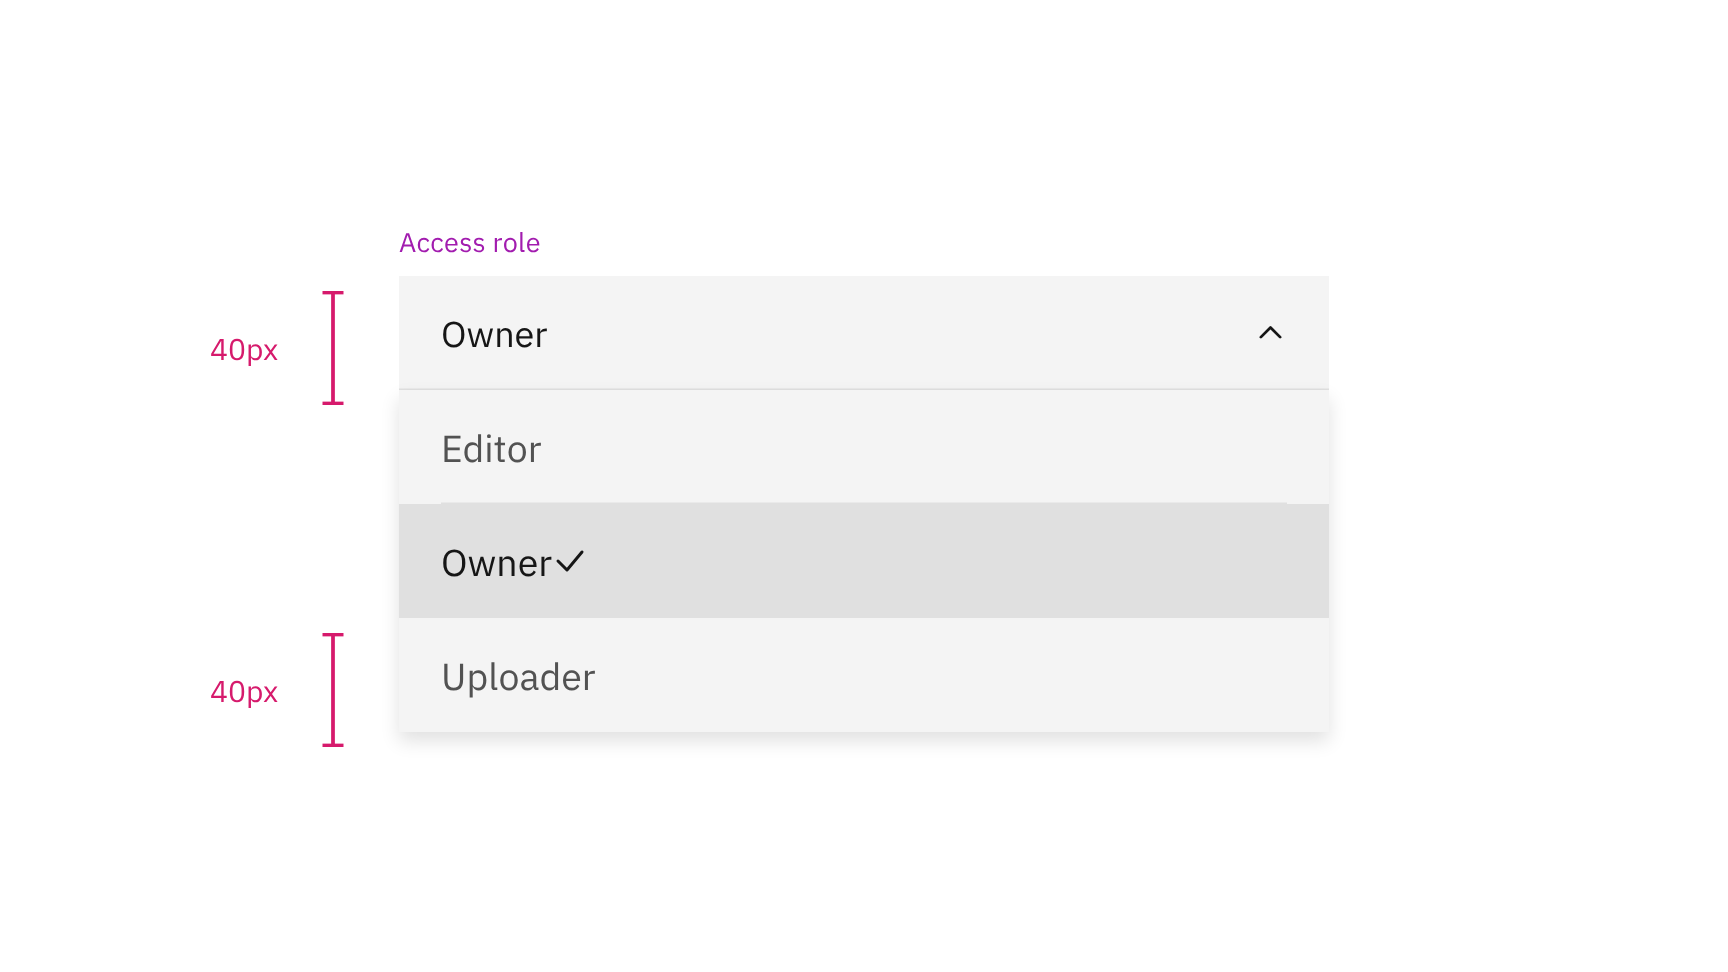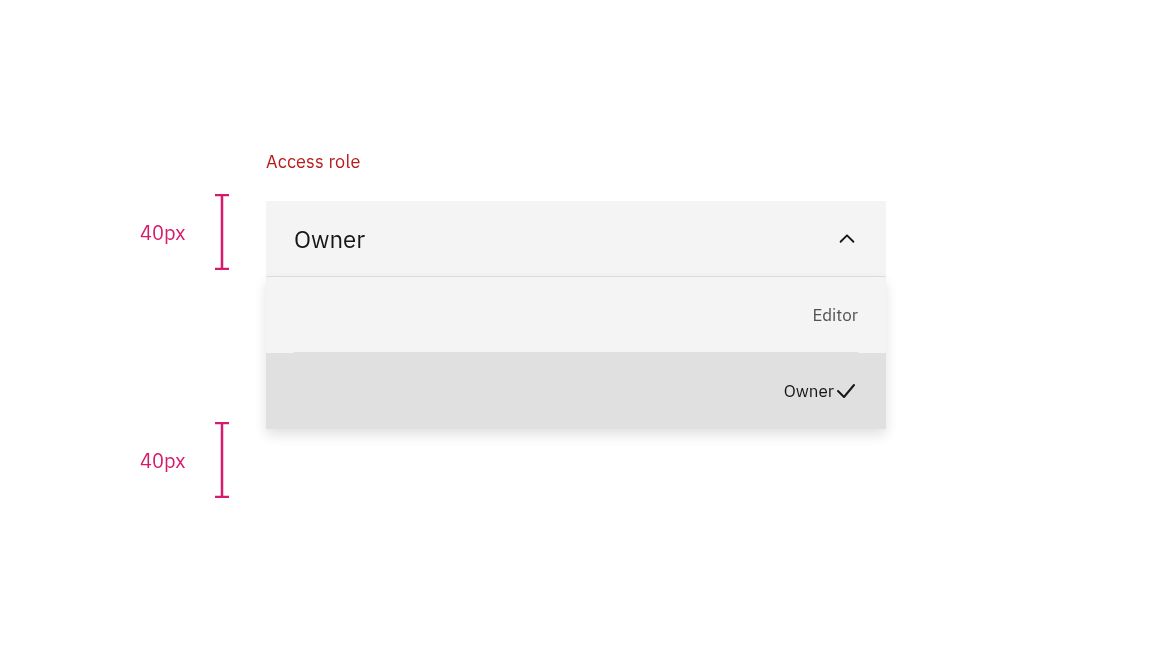--- a/index.html
+++ b/index.html
@@ -13,22 +13,22 @@
 
   .container {
     position: absolute;
     left: 266px;
     top: 150px;
     width: 620px;
   }
 
   .label {
     font-size: 18px;
-    color: #b91c1c;
-    margin-bottom: 28px;
+    color: #a21caf;
+    margin-bottom: 11px;
     letter-spacing: 0.2px;
   }
 
   .dropdown {
     width: 100%;
     position: relative;
   }
 
   .dropdown-header {
     background: #f4f4f4;
@@ -47,22 +47,22 @@
     width: 100%;
     background: #f4f4f4;
     box-shadow: 0 6px 12px rgba(0,0,0,0.12);
   }
 
   .dropdown-item {
     height: 76px;
     padding: 0 28px;
     display: flex;
     align-items: center;
-    justify-content: flex-end;
-    font-size: 17px;
+    justify-content: flex-start;
+    font-size: 25px;
     color: #525252;
     cursor: pointer;
     position: relative;
   }
   .dropdown-item[data-selected="true"] {
     background: #e0e0e0;
     color: #161616;
   }
   .dropdown-item .sep {
     position: absolute;
@@ -111,20 +111,24 @@
       </div>
       <div class="dropdown-item" data-selected="true">
         <span>Owner</span>
         <span class="icon">
           <svg width="24" height="24" viewBox="0 0 24 24" fill="none" stroke="#161616" stroke-width="2" stroke-linecap="round" stroke-linejoin="round">
               <polyline points="4 12 10 18 20 6"></polyline>
             </svg>
         </span>
 
       </div>
+      <div class="dropdown-item">
+        <span>Uploader</span>
+
+      </div>
     </div>
   </div>
 </div>
 
 <div class="annot annot-1">
   <span class="annot-label">40px</span>
   <span class="annot-bracket">
     <svg width="16" height="76" viewBox="0 0 16 76" fill="none" stroke="#d61a6c" stroke-width="2.5">
       <line x1="1" y1="1" x2="15" y2="1"></line>
       <line x1="8" y1="1" x2="8" y2="75"></line>

